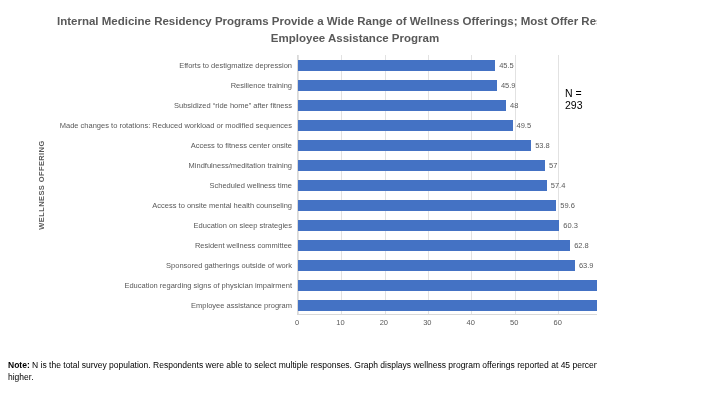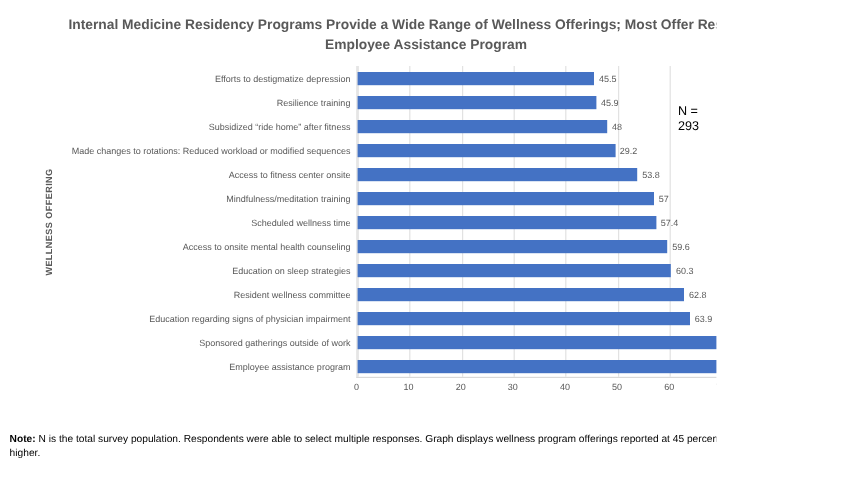--- a/index.html
+++ b/index.html
@@ -85,22 +85,22 @@
       <div class="cat-label">Efforts to destigmatize depression</div>
       <div class="cat-label">Resilience training</div>
       <div class="cat-label">Subsidized “ride home” after fitness</div>
       <div class="cat-label">Made changes to rotations: Reduced workload or modified sequences</div>
       <div class="cat-label">Access to fitness center onsite</div>
       <div class="cat-label">Mindfulness/meditation training</div>
       <div class="cat-label">Scheduled wellness time</div>
       <div class="cat-label">Access to onsite mental health counseling</div>
       <div class="cat-label">Education on sleep strategies</div>
       <div class="cat-label">Resident wellness committee</div>
+      <div class="cat-label">Sponsored gatherings outside of work</div>
       <div class="cat-label">Education regarding signs of physician impairment</div>
-      <div class="cat-label">Sponsored gatherings outside of work</div>
       <div class="cat-label">Employee assistance program</div>
     </div>
 
   <div class="plot">
     <div id="gridlines">
         <div class="gridline" style="left: 0%;"></div>
         <div class="gridline" style="left: 11.1111%;"></div>
         <div class="gridline" style="left: 22.2222%;"></div>
         <div class="gridline" style="left: 33.3333%;"></div>
         <div class="gridline" style="left: 44.4444%;"></div>
@@ -118,21 +118,21 @@
         <div class="bar-row">
           <div class="bar" style="width: 51%;"></div>
           <span class="bar-value">45.9</span>
         </div>
         <div class="bar-row">
           <div class="bar" style="width: 53.3333%;"></div>
           <span class="bar-value">48</span>
         </div>
         <div class="bar-row">
           <div class="bar" style="width: 55%;"></div>
-          <span class="bar-value">29.2</span>
+          <span class="bar-value">49.5</span>
         </div>
         <div class="bar-row">
           <div class="bar" style="width: 59.7778%;"></div>
           <span class="bar-value">53.8</span>
         </div>
         <div class="bar-row">
           <div class="bar" style="width: 63.3333%;"></div>
           <span class="bar-value">57</span>
         </div>
         <div class="bar-row">

